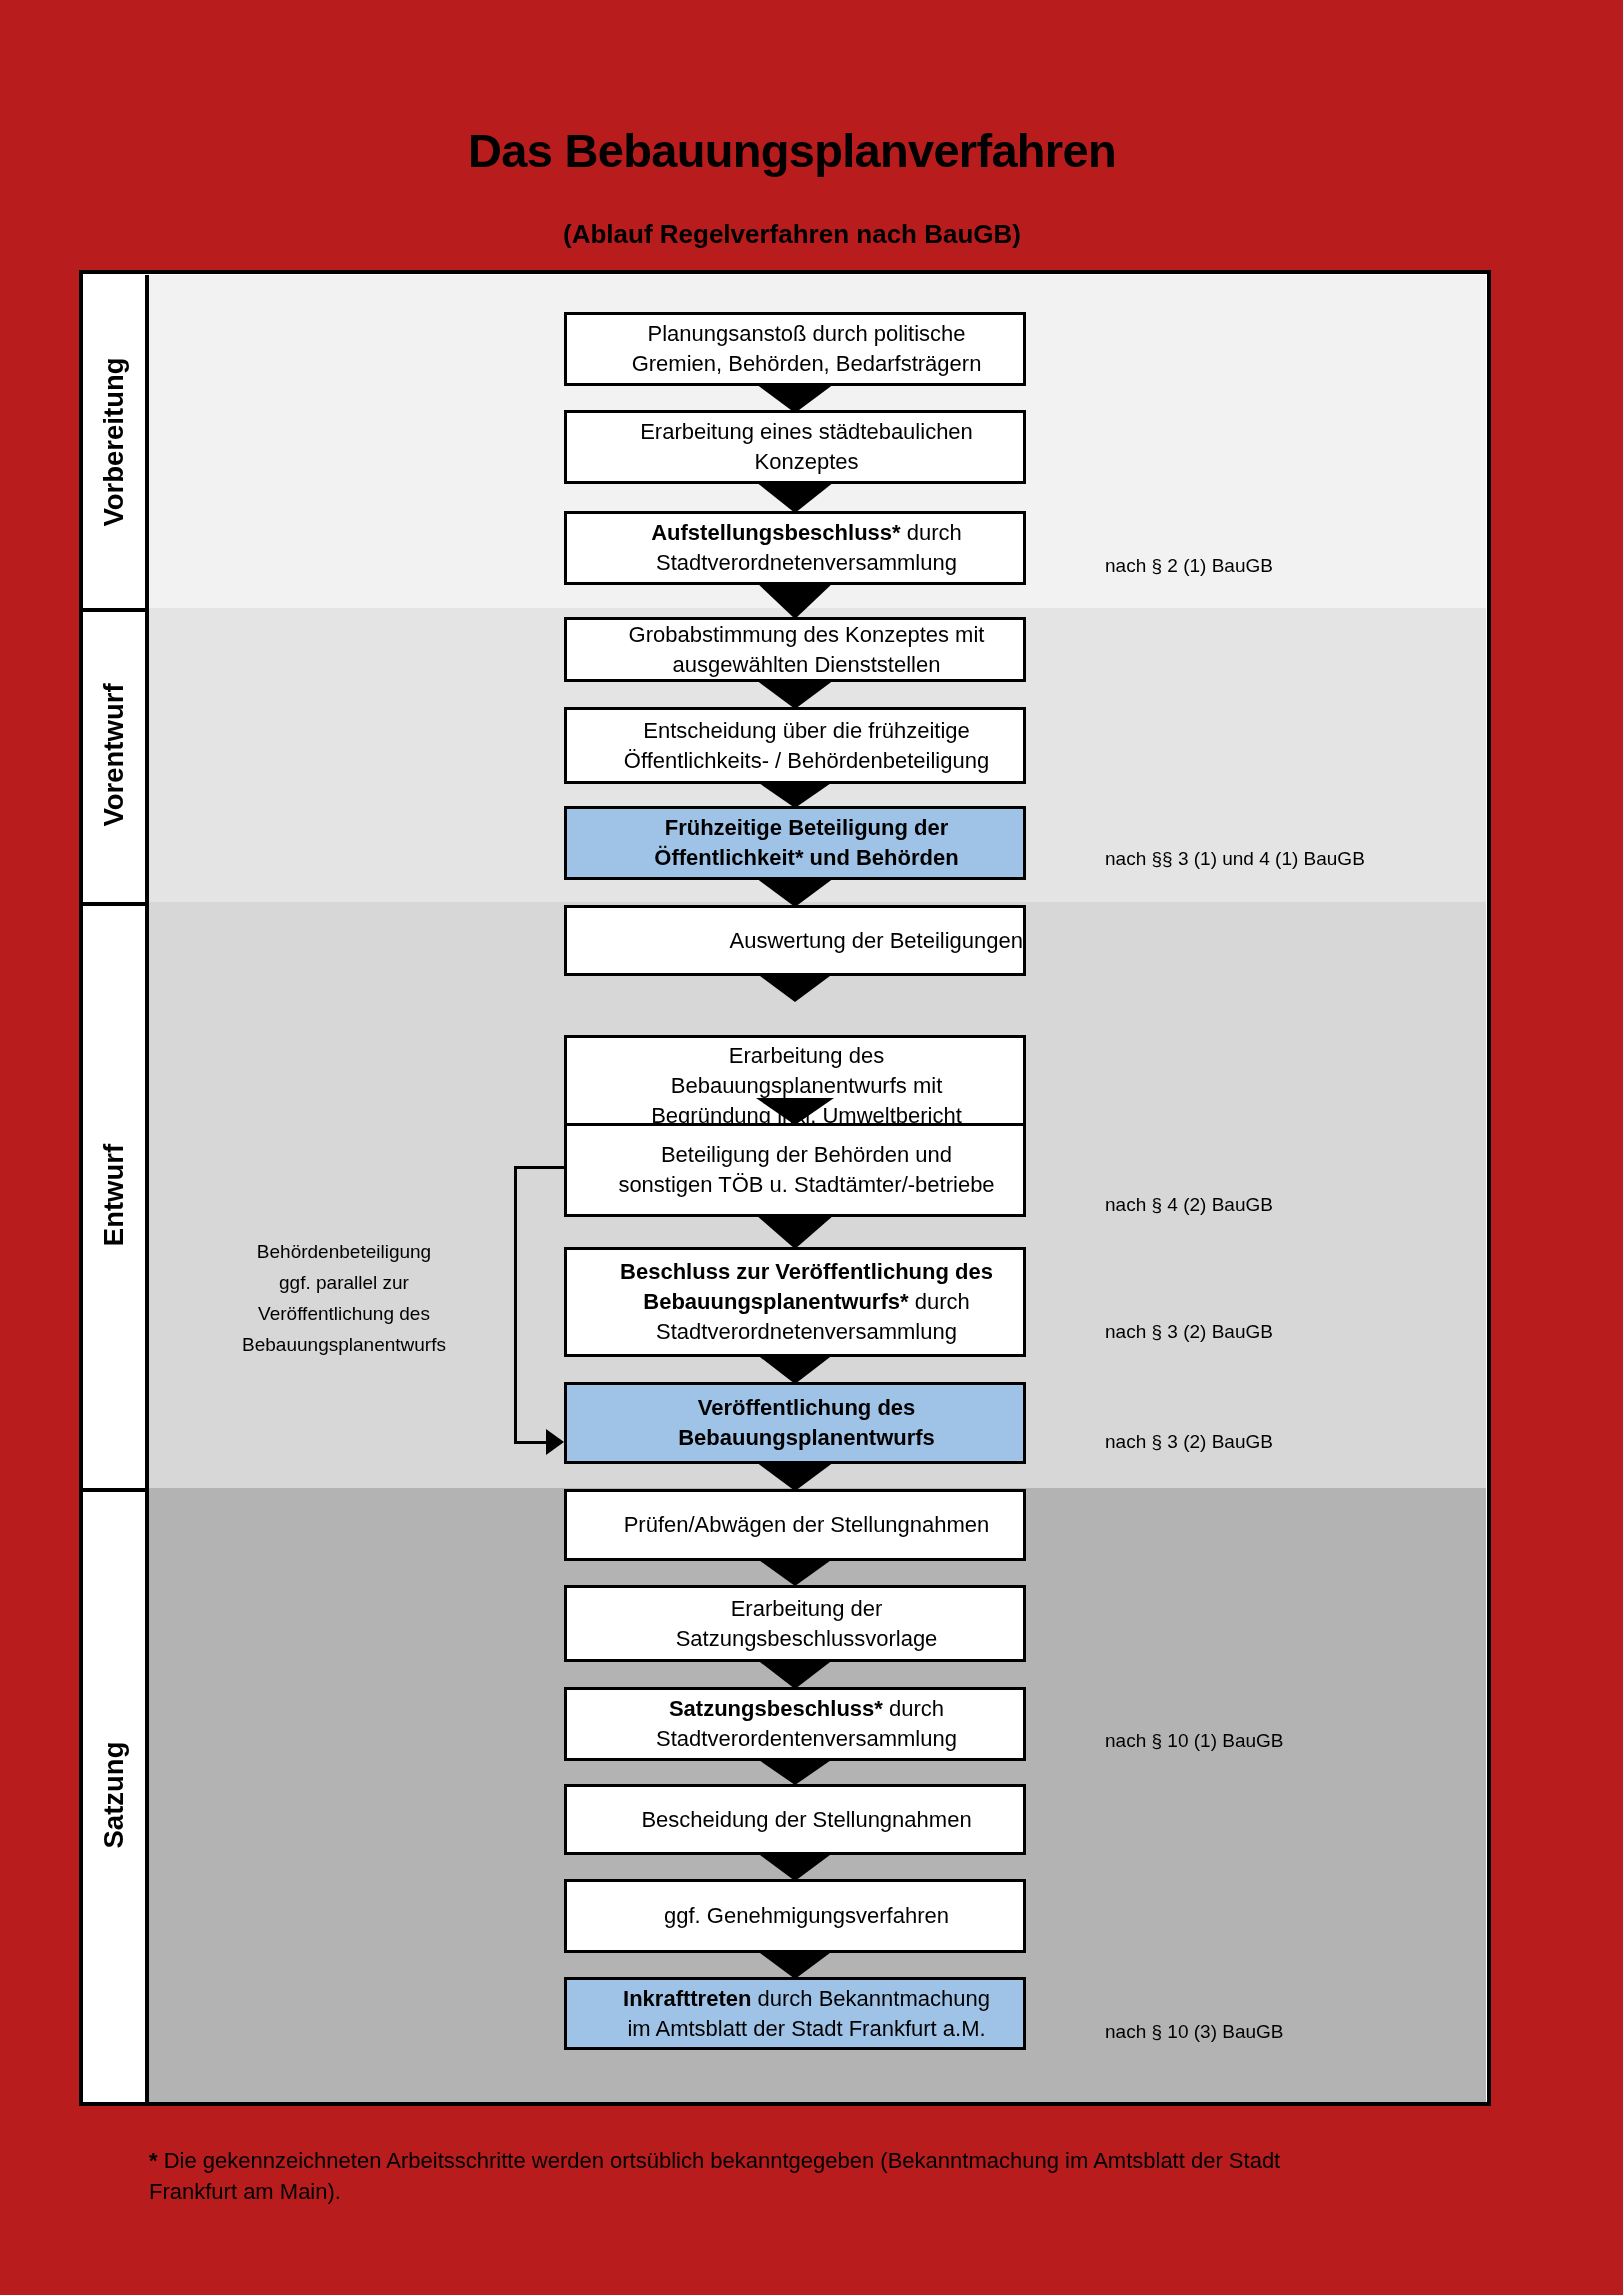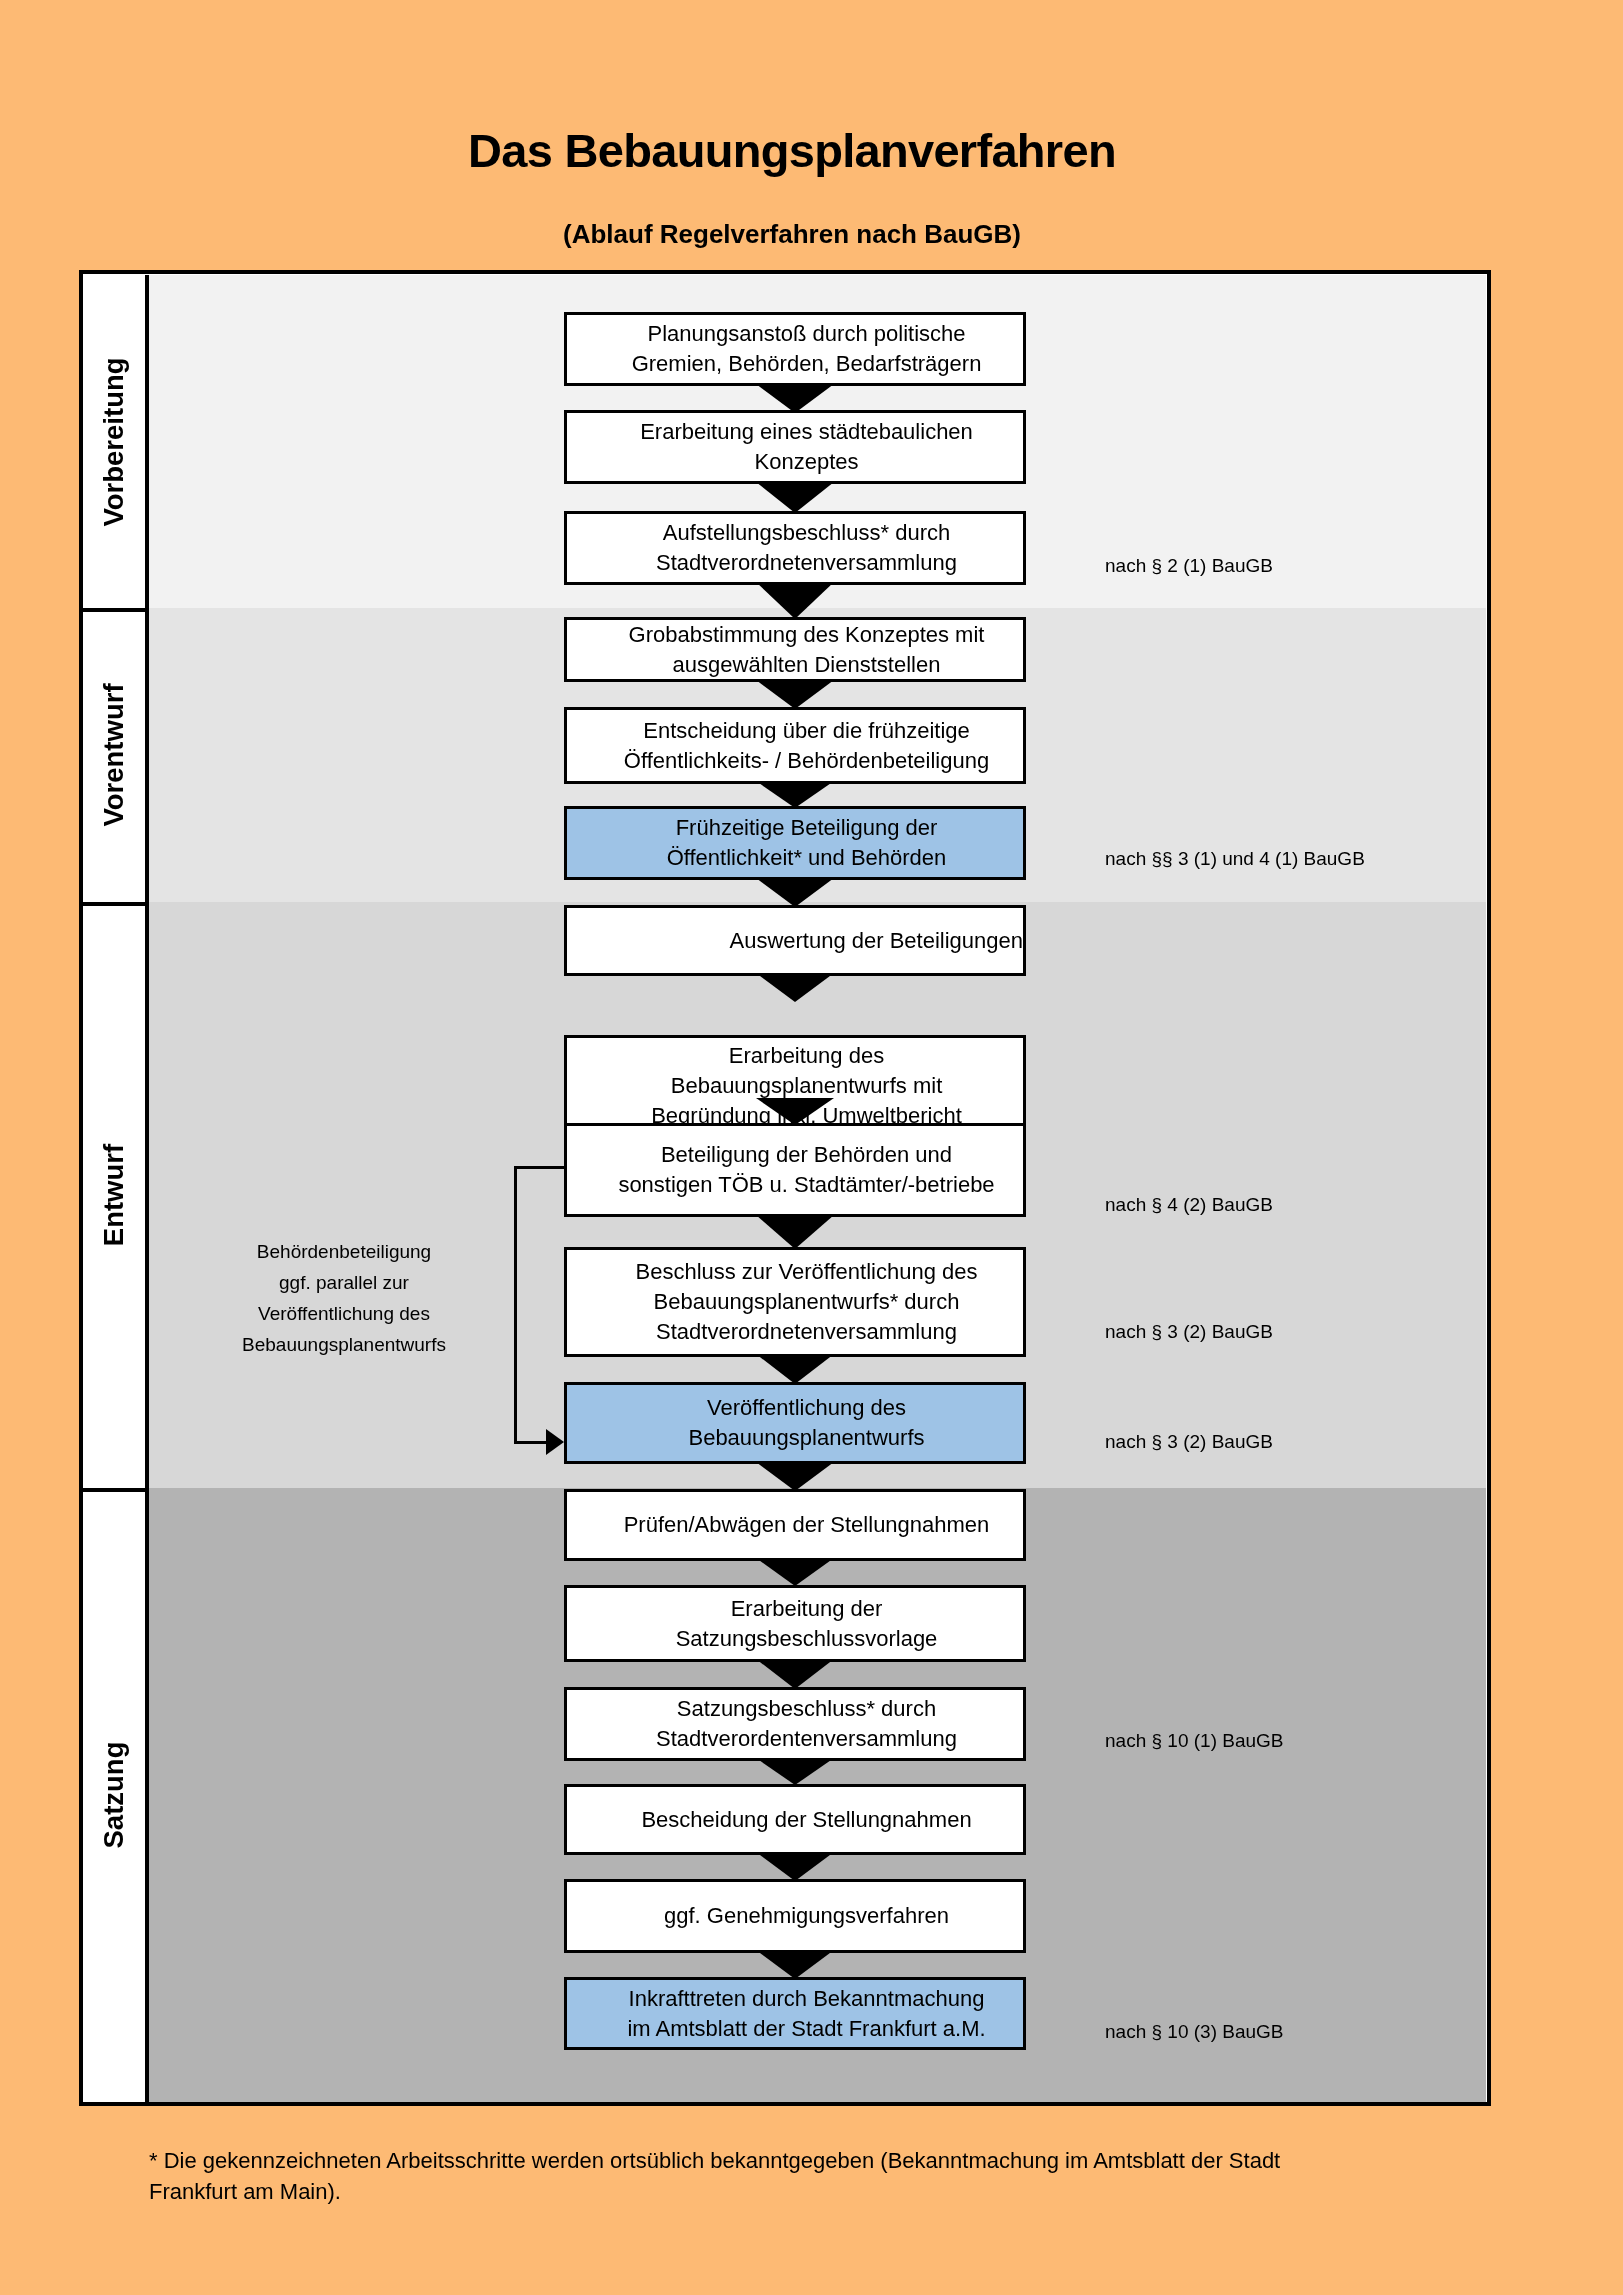--- a/index.html
+++ b/index.html
@@ -1,35 +1,35 @@
 <!DOCTYPE html>
 <html style="font-size:10.5px"><head>
 <meta charset="utf-8">
 <style>
   html,body{margin:0;padding:0;background:#fff;}
-  #page{position:relative;width:1623px;height:2295px;background:#fdba74;overflow:hidden;
+  #page{position:relative;width:1623px;height:2295px;background:#b91c1c;overflow:hidden;
         font-family:"Liberation Sans","DejaVu Sans",sans-serif;color:#000;}
   .title{position:absolute;left:0;top:123px;width:1584px;text-align:center;
          font-size:47px;font-weight:bold;letter-spacing:-0.7px;}
   .subtitle{position:absolute;left:0;top:219px;width:1584px;text-align:center;
             font-size:26px;font-weight:bold;}
   .frame{position:absolute;left:79px;top:270px;width:1412px;height:1836px;
          border:4.6px solid #000;box-sizing:border-box;background:#fff;}
   .band{position:absolute;left:149px;width:1337px;}
   .band1{background:#f2f2f2;} .band2{background:#e4e4e4;}
   .band3{background:#d7d7d7;} .band4{background:#b3b3b3;}
   .sep-v{position:absolute;left:145px;top:275px;width:3.9px;height:1827px;background:#000;}
   .sep-h{position:absolute;left:83px;width:62px;height:3.9px;background:#000;}
   .slabel{position:absolute;left:83px;width:62px;display:flex;align-items:center;justify-content:center;}
   .slabel span{transform:rotate(-90deg);white-space:nowrap;font-size:27.5px;font-weight:bold;}
   .box{position:absolute;left:564px;width:462px;background:#fff;border:3.3px solid #000;
        box-sizing:border-box;display:flex;flex-direction:column;justify-content:center;
        text-align:center;font-size:22px;line-height:30px;padding-left:23px;}
   .box.hl{background:#9ec3e6;}
-  .b{font-weight:normal;}
+  .b{font-weight:bold;}
   .arrow{position:absolute;left:756px;width:0;height:0;
          border-left:39px solid transparent;border-right:39px solid transparent;}
   .ann{position:absolute;left:1105px;font-size:19px;line-height:30px;white-space:nowrap;}
   .side-note{position:absolute;left:190px;top:1236px;width:308px;text-align:center;
              font-size:19px;line-height:31px;}
   .cline{position:absolute;background:#000;}
   .carrow{position:absolute;left:546px;top:1429px;width:0;height:0;
           border-top:13px solid transparent;border-bottom:13px solid transparent;
           border-left:18.3px solid #000;}
   .footnote{position:absolute;left:149px;top:2145px;width:1381px;font-size:22px;line-height:31px;}

